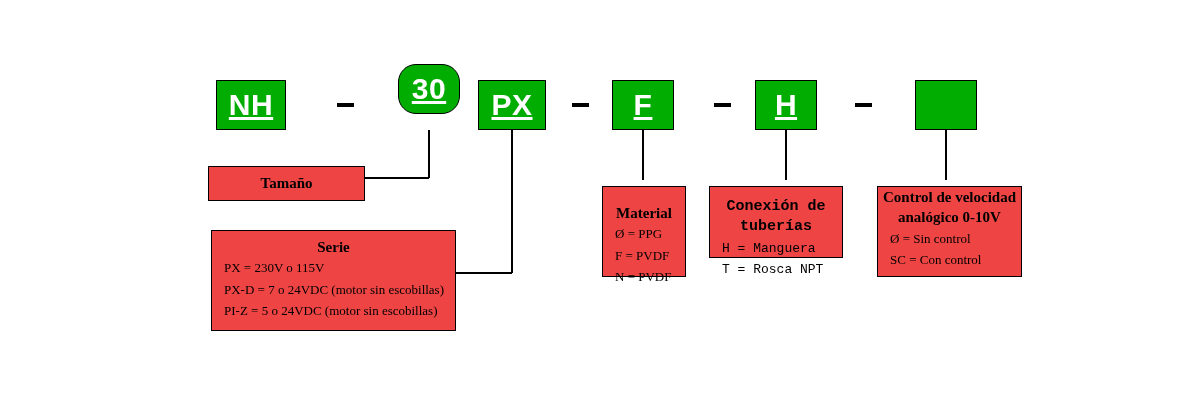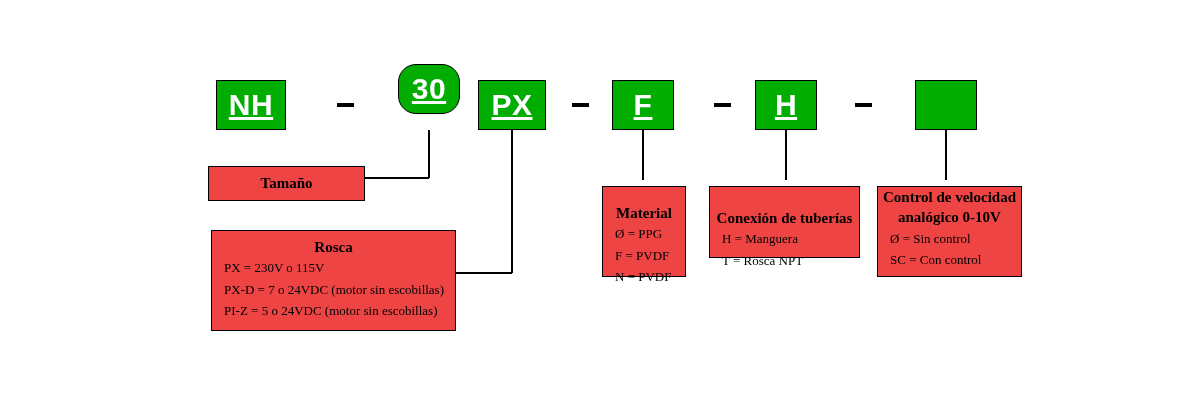--- a/index.html
+++ b/index.html
@@ -126,34 +126,34 @@
 
   <div class="vline" style="left:785px; top:130px; height:50px;"></div>
 
   <div class="vline" style="left:945px; top:130px; height:50px;"></div>
 
   <div class="desc-box" style="left:208px; top:160px; width:157px; height:35px; display:flex; align-items:center; justify-content:center;">
     <div class="desc-title">Tamaño</div>
   </div>
 
   <div class="desc-box" style="left:211px; top:224px; width:245px; height:101px; padding-top:6px;">
-    <div class="desc-title">Rosca</div>
+    <div class="desc-title">Serie</div>
     <div class="desc-line pad-left">PX = 230V o 115V</div>
     <div class="desc-line pad-left">PX-D = 7 o 24VDC (motor sin escobillas)</div>
     <div class="desc-line pad-left">PI-Z = 5 o 24VDC (motor sin escobillas)</div>
   </div>
 
   <div class="desc-box" style="left:602px; top:180px; width:84px; height:91px; padding-top:16px;">
     <div class="desc-title">Material</div>
     <div class="desc-line pad-left">Ø = PPG</div>
     <div class="desc-line pad-left">F = PVDF</div>
     <div class="desc-line pad-left">N = PVDF</div>
   </div>
 
-  <div class="desc-box" style="left:709px; top:180px; width:151px; height:72px; padding-top:21px;">
+  <div class="desc-box" style="left:709px; top:180px; width:134px; height:72px; padding-top:10px;font-family:Liberation Mono, monospace;">
     <div class="desc-title">Conexión de tuberías</div>
     <div class="desc-line pad-left">H = Manguera</div>
     <div class="desc-line pad-left">T = Rosca NPT</div>
   </div>
 
   <div class="desc-box" style="left:877px; top:180px; width:145px; height:91px; ">
     <div class="desc-title">Control de velocidad</div>
     <div class="desc-title">analógico 0-10V</div>
     <div class="desc-line pad-left">Ø = Sin control</div>
     <div class="desc-line pad-left">SC = Con control</div>

